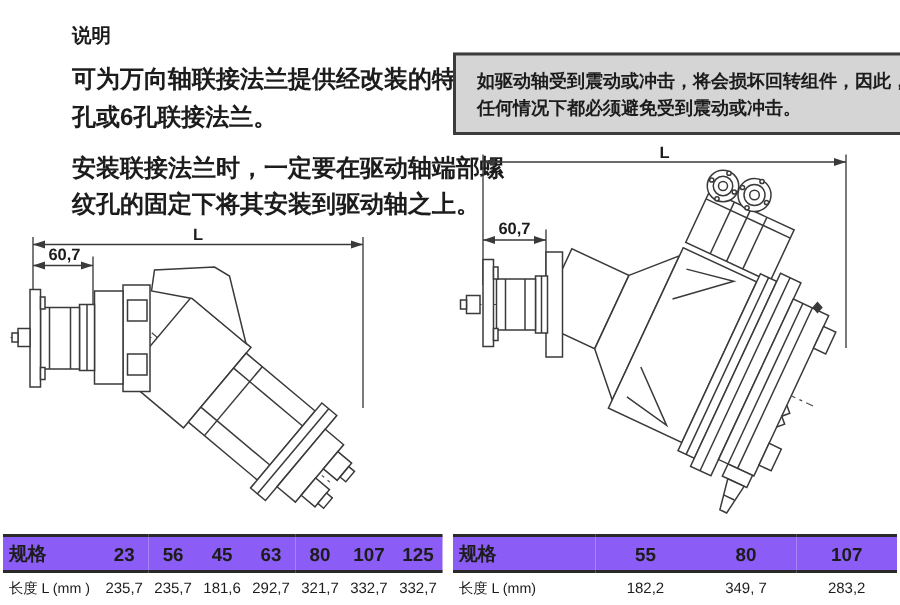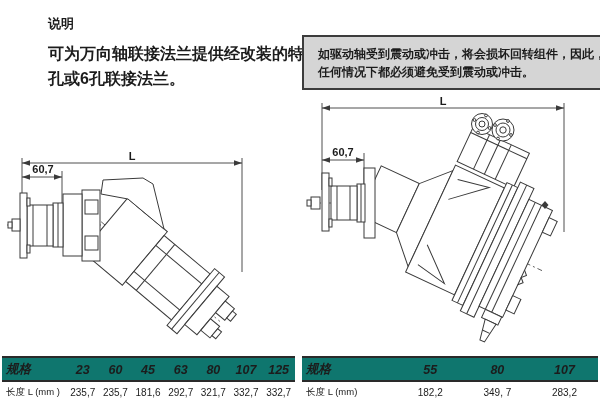--- a/index.html
+++ b/index.html
@@ -25,32 +25,33 @@
   svg .dim{stroke:#3a3a3a;stroke-width:0.9;fill:none;}
   svg .arr{fill:#3a3a3a;stroke:none;}
   svg .dimtext{font-family:"Liberation Sans","DejaVu Sans",sans-serif;font-size:11px;font-weight:bold;fill:#1c1c1c;}
   .spec-table{
     position:absolute;border-collapse:collapse;table-layout:fixed;
     font-family:"Liberation Sans","DejaVu Sans",sans-serif;
     border-top:2px solid #2a2a2a;border-bottom:1.5px solid #2a2a2a;
   }
   .spec-table-left{left:2px;top:356px;width:293px;}
   .spec-table-right{left:302px;top:356px;width:296px;}
-  .spec-table thead tr{background:#0f766e;border-bottom:2px solid #2a2a2a;font-style:italic;}
+  .spec-table thead tr{background:#8b5cf6;border-bottom:2px solid #2a2a2a;}
   .spec-table th{font-size:12.5px;font-weight:bold;padding:3px 0 2px 0;}
   .spec-table th.lbl{text-align:left;padding-left:4px;}
   .spec-table td{font-size:10px;font-weight:normal;text-align:center;padding:4px 0 17px 0;}
   .spec-table td.lbl{font-size:9.5px;text-align:left;padding-left:4px;}
 </style>
 </head>
 <body>
 
 <div class="col-left">
   <h1 class="heading">说明</h1>
   <p class="para">可为万向轴联接法兰提供经改装的特殊4孔或6孔联接法兰。</p>
+  <p class="para">安装联接法兰时，一定要在驱动轴端部螺纹孔的固定下将其安装到驱动轴之上。</p>
 </div>
 
 <div class="warning-box">
   <span>如驱动轴受到震动或冲击，将会损坏回转组件，因此，任何情况下都必须避免受到震动或冲击。</span>
 </div>
 
 <svg class="drawing drawing-left" viewBox="0 0 290 202">
 
   <g>
     <line class="dim" x1="17" y1="13" x2="237" y2="13"></line>
@@ -199,21 +200,21 @@
       <col>
       <col>
       <col>
       <col>
       <col>
     </colgroup>
   <thead>
     <tr>
       <th class="lbl">规格</th>
       <th>23</th>
-      <th>60</th>
+      <th>56</th>
       <th>45</th>
       <th>63</th>
       <th>80</th>
       <th>107</th>
       <th>125</th>
     </tr>
   </thead>
   <tbody>
     <tr>
       <td class="lbl">长度 L (mm )</td>

